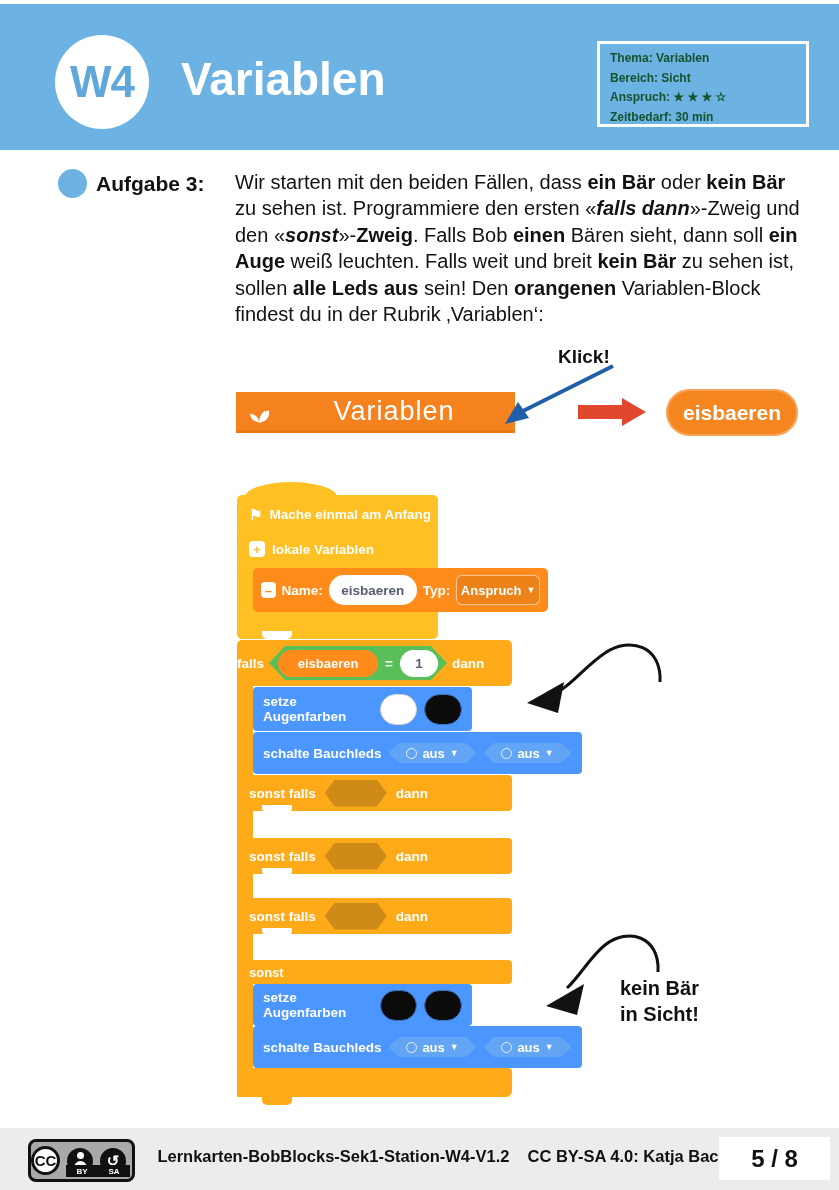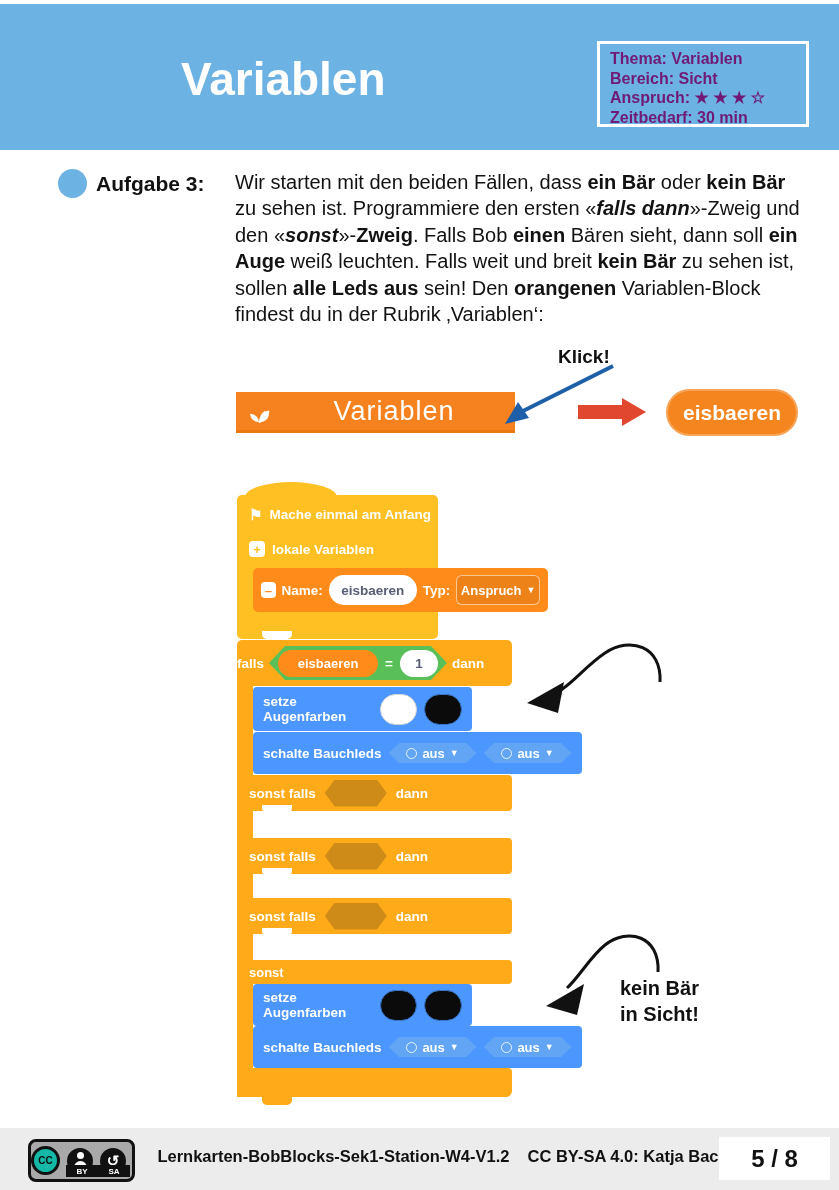--- a/index.html
+++ b/index.html
@@ -7,21 +7,21 @@
   .page { position:relative; width:839px; height:1190px; background:#fff; overflow:hidden; margin:0 auto; }
   .abs { position:absolute; }
 
   
   .header-band { top:4px; left:0; width:839px; height:146px; background:#6CB2E3; }
   .w4-circle { top:31px; left:55px; width:94px; height:94px; border-radius:50%; background:#fff;
                display:flex; align-items:center; justify-content:center; }
   .w4-circle span { color:#5FA8DC; font-size:44px; font-weight:800; letter-spacing:-1px; }
   .page-title { top:48px; left:181px; color:#fff; font-size:46px; font-weight:800; letter-spacing:0px; }
   .info-box { top:37px; left:597px; width:212px; height:86px; border:3px solid #fff;
-              padding:5px 10px; color:#701a75; font-weight:700; font-size:16px; line-height:19.5px; }
+              padding:5px 10px; color:#14532d; font-weight:700; font-size:12px; line-height:19.5px; }
 
   
   .task-dot { top:169px; left:58px; width:29px; height:29px; border-radius:50%; background:#6CB2E3; }
   .task-label { top:172px; left:96px; font-size:21px; font-weight:800; color:#121212; }
   .task-text { top:169px; left:235px; width:576px; font-size:20px; line-height:26.4px; color:#121212; }
 
   
   .klick { top:346px; left:558px; font-size:19px; font-weight:800; color:#111; }
   .cat-bar { top:392px; left:236px; width:279px; height:41px; background:#F5821F;
              border-bottom:3px solid #e8780f; display:flex; align-items:center; }
@@ -77,22 +77,22 @@
   .notch-w { background:#fff; border-radius:0 0 5px 5px; width:30px; height:8px; left:262px; }
   .tab-or { background:#FFAB19; border-radius:0 0 5px 5px; width:30px; height:9px; left:262px; top:1096px; }
 
   
   .callout { font-size:20px; font-weight:800; color:#111; white-space:pre-line; line-height:26px; }
 
   
   .footer-band { top:1128px; left:0; width:839px; height:62px; background:#ECECEC; }
   .cc-badge { top:1139px; left:28px; width:107px; height:43px; background:#A9A9A9; border:3px solid #111;
               border-radius:8px; display:flex; align-items:center; }
-  .cc-circle { width:29px; height:29px; border:3px solid #111; border-radius:50%; background:#14b8a6; margin-left:0;
-               display:flex; align-items:center; justify-content:center; font-size:10px; font-weight:800; color:#111; }
+  .cc-circle { width:29px; height:29px; border:3px solid #111; border-radius:50%; background:#ffffff; margin-left:0;
+               display:flex; align-items:center; justify-content:center; font-size:15px; font-weight:800; color:#111; }
   .ic-circle { width:26px; height:26px; background:#111; border-radius:50%; margin-left:7px; position:relative;
                display:flex; align-items:center; justify-content:center; color:#fff; }
   .person-head { position:absolute; top:4px; left:9.5px; width:7px; height:7px; background:#fff; border-radius:50%; }
   .person-body { position:absolute; bottom:4px; left:6.5px; width:13px; height:9px; background:#fff;
                  border-radius:7px 7px 0 0; }
   .sa-glyph { font-size:15px; font-weight:700; }
   .cc-strip { position:absolute; right:2px; bottom:2px; width:64px; height:12px; background:#111; color:#fff;
               font-size:8px; font-weight:700; display:flex; justify-content:space-around; align-items:center; }
   .footer-text { top:1147px; left:150px; width:560px; text-align:center; font-size:16.5px; font-weight:800;
                  color:#111; display:flex; justify-content:center; gap:18px; white-space:nowrap;margin-left:13px; }
@@ -100,20 +100,23 @@
               align-items:center; justify-content:center; font-size:24px; font-weight:800; color:#111; }
 
   svg.overlay { position:absolute; top:0; left:0; pointer-events:none; z-index:6; }
 </style>
 </head>
 <body>
 
 <div class="page">
 
   <div class="abs header-band">
+    <div class="abs w4-circle">
+      <span>W4</span>
+    </div>
     <div class="abs page-title">Variablen</div>
     <div class="abs info-box">
       <div>Thema: Variablen</div>
       <div>Bereich: Sicht</div>
       <div>Anspruch: ★ ★ ★ ☆</div>
       <div>Zeitbedarf: 30 min</div>
     </div>
   </div>
 
   <div class="abs task-dot"></div>

